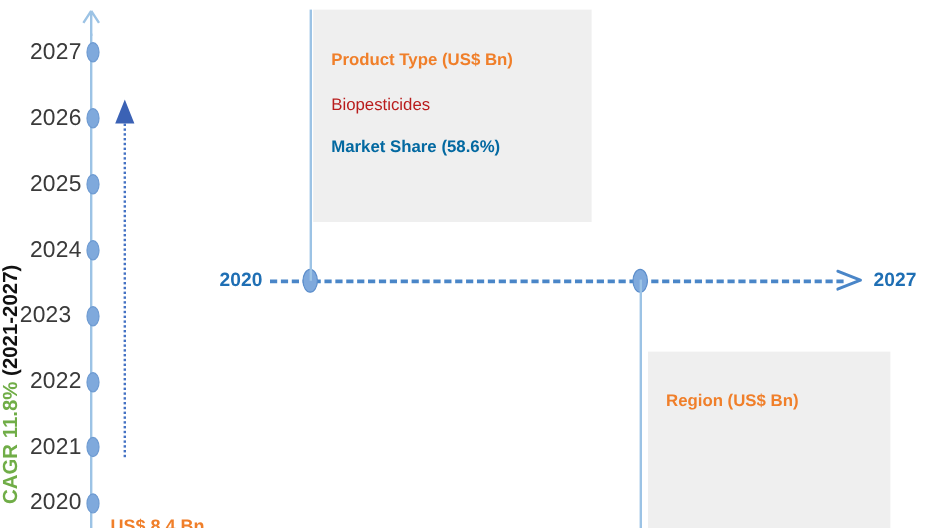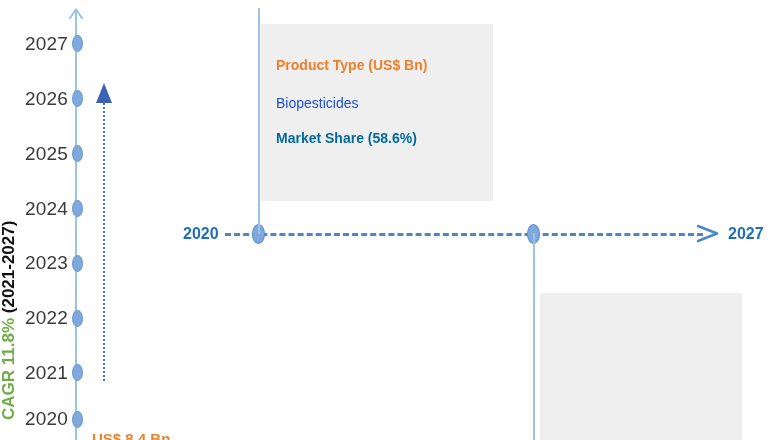--- a/index.html
+++ b/index.html
@@ -138,21 +138,21 @@
     box-sizing: border-box;
   }
   .card-title {
     font-size: 14px;
     font-weight: bold;
     color: #F07F2A;
     white-space: nowrap;
   }
   .card-sub {
     font-size: 14px;
-    color: #1d4ed8;
+    color: #b91c1c;
     white-space: nowrap;
   }
   .card-share {
     font-size: 14px;
     font-weight: bold;
     color: #0369a1;
     white-space: nowrap;
   }
 </style>
 </head>
@@ -173,21 +173,21 @@
   <div class="abs v-dot" style="top:200px;"></div>
   <div class="abs v-dot" style="top:255px;"></div>
   <div class="abs v-dot" style="top:310px;"></div>
   <div class="abs v-dot" style="top:364px;"></div>
   <div class="abs v-dot" style="top:411px;"></div>
 
   <div class="abs year-label" style="top:33px;">2027</div>
   <div class="abs year-label" style="top:88px;">2026</div>
   <div class="abs year-label" style="top:143px;">2025</div>
   <div class="abs year-label" style="top:198px;">2024</div>
-  <div class="abs year-label" style="top:252px;">2023</div>
+  <div class="abs year-label" style="top:252px;text-align:center;">2023</div>
   <div class="abs year-label" style="top:307px;">2022</div>
   <div class="abs year-label" style="top:362px;text-align:right;">2021</div>
   <div class="abs year-label" style="top:408px;">2020</div>
 
   <div class="abs value-callout" style="top:410px;margin-top:20px;">US$ 8.4 Bn</div>
 
   <div class="abs cagr-line"></div>
   <div class="abs cagr-head"></div>
   <div class="abs cagr-text">
     <span class="cagr-pct">CAGR 11.8%</span><span class="cagr-years"> (2021-2027)</span>
@@ -201,22 +201,23 @@
   </div>
   <div class="abs h-label" style="left:183px;">2020</div>
   <div class="abs h-label" style="left:728px;">2027</div>
 
   <div class="abs h-dot" style="left:252px;"></div>
   <div class="abs h-dot" style="left:527px;"></div>
 
   <div class="abs stem" style="left:258px; top:8px; height:226px;"></div>
   <div class="abs stem" style="left:533px; top:233px; height:207px;"></div>
 
-  <div class="abs card" style="left:261px; top:24px; width:232px; height:177px;">
+  <div class="abs card" style="left:261px; top:8px; width:232px; height:177px;">
     <div class="abs card-title" style="left:15px; top:33px;">Product Type  (US$ Bn)</div>
     <div class="abs card-sub" style="left:15px; top:71px;">Biopesticides</div>
     <div class="abs card-share" style="left:15px; top:106px;">Market Share (58.6%)</div>
   </div>
 
   <div class="abs card" style="left:540px; top:293px; width:202px; height:147px;">
+    <div class="abs card-title" style="left:15px; top:32px;">Region (US$ Bn)</div>
   </div>
 
 </div>
 
 </body></html>

